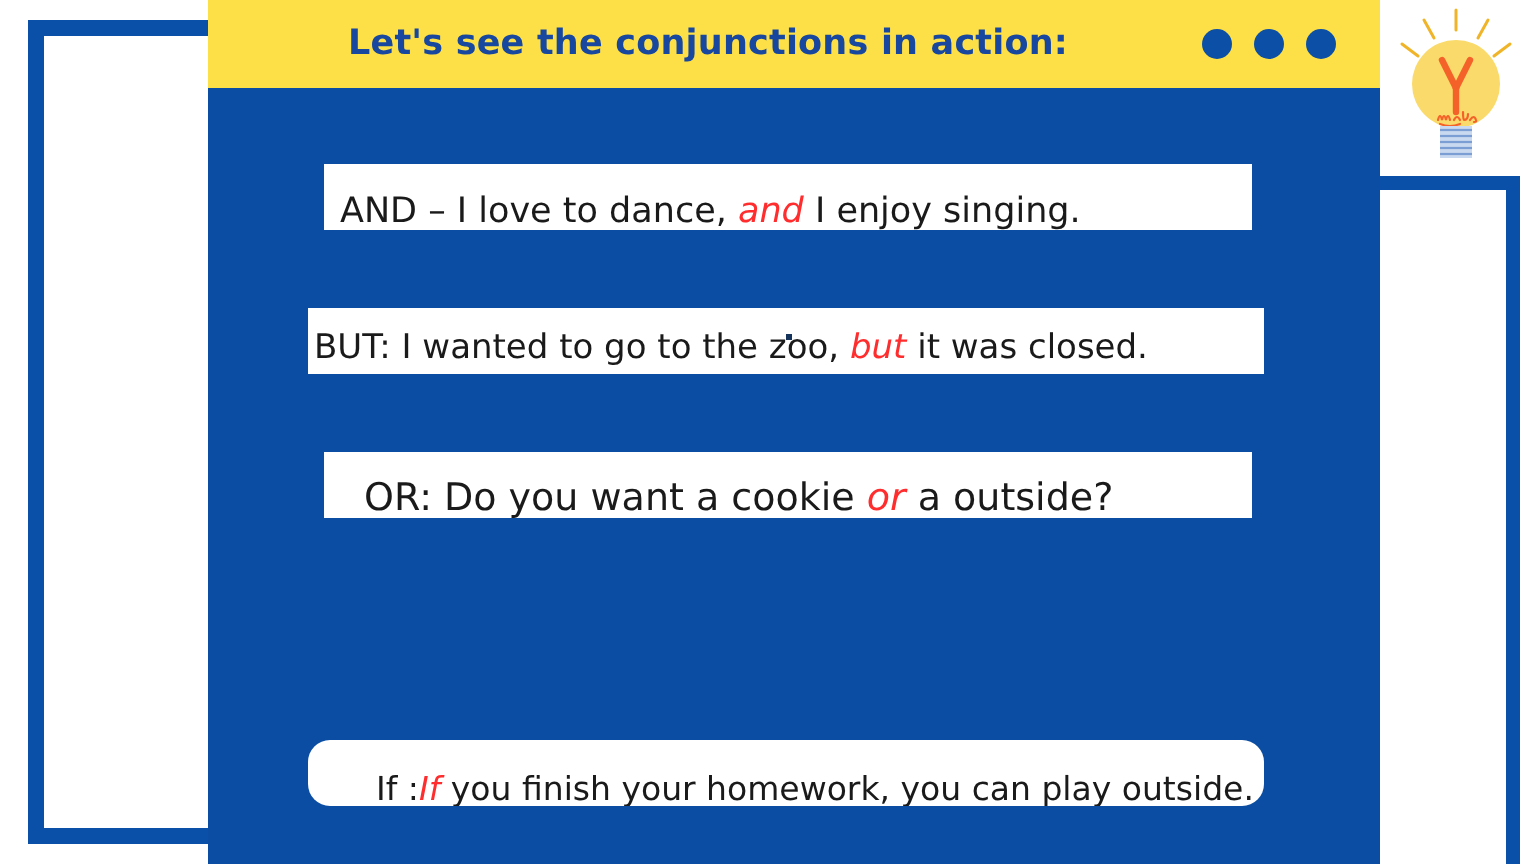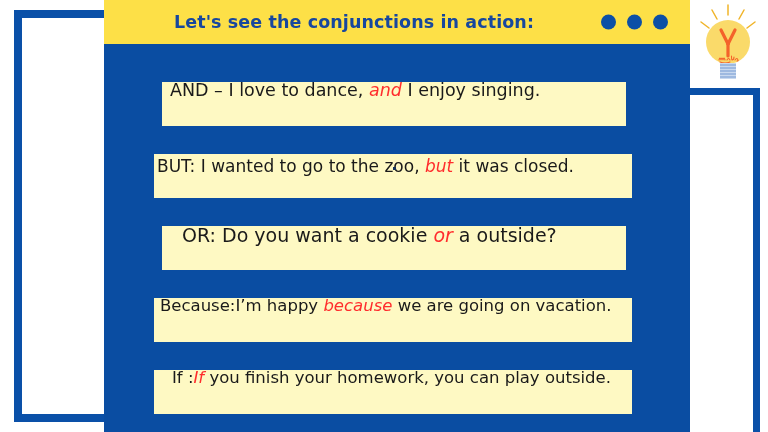--- a/index.html
+++ b/index.html
@@ -101,24 +101,24 @@
     position: absolute;
     left: 0;
     top: 44px;
     width: 100%;
     height: 388px;
     z-index: 4;
   }
 
   .sbox {
     position: absolute;
-    background: #fef9c3;
+    background: #ffffff;
     display: flex;
-    align-items: flex-start;
-    height: 44px;
+    align-items: flex-end;
+    height: 33px;
     padding: 0 8px;
     overflow: hidden;
   }
 
   .sbox .line {
     font-family: "DejaVu Sans", sans-serif;
     color: #1a1a1a;
     white-space: nowrap;
     line-height: 1;
   }
@@ -134,21 +134,21 @@
 
   #sbox-1 { left: 50px;  width: 478px; top: 110px; padding: 4px 3px; }
   #sbox-1 .line { font-size: 17px; }
 
   #sbox-2 { left: 58px;  width: 464px; top: 182px; }
   #sbox-2 .line { font-size: 19px; padding-left: 12px; }
 
   #sbox-3 { left: 50px;  width: 478px; top: 254px; padding: 0 6px; }
   #sbox-3 .line { font-size: 16.5px; }
 
-  #sbox-4 { left: 50px;  width: 478px; top: 326px; padding: 0 6px; }
+  #sbox-4 { left: 50px;  width: 478px; top: 326px; padding: 0 22px; border-radius: 11px; }
   #sbox-4 .line { font-size: 16.5px; padding-left: 12px; }
 
   
   .speck {
     position: absolute;
     left: 289px;
     top: 167px;
     width: 3px;
     height: 3px;
     background: #16335c;
@@ -194,23 +194,20 @@
       </div>
 
       <div class="sbox" id="sbox-1">
         <div class="line"><span>BUT: I wanted to go to the zoo, </span><span class="conj">but</span><span> it was closed.</span></div>
       </div>
 
       <div class="sbox" id="sbox-2">
         <div class="line"><span>OR:  Do you want a cookie </span><span class="conj">or</span><span> a outside?</span></div>
       </div>
 
-      <div class="sbox" id="sbox-3">
-        <div class="line"><span>Because:I’m happy </span><span class="conj">because</span><span> we are going on vacation.</span></div>
-      </div>
 
       <div class="sbox" id="sbox-4">
         <div class="line"><span>If :</span><span class="conj">If</span><span> you finish your homework, you can play outside.</span></div>
       </div>
 
     </div>
   </div>
 
   <div class="logo">
     <svg viewBox="0 0 68 84" xmlns="http://www.w3.org/2000/svg">

